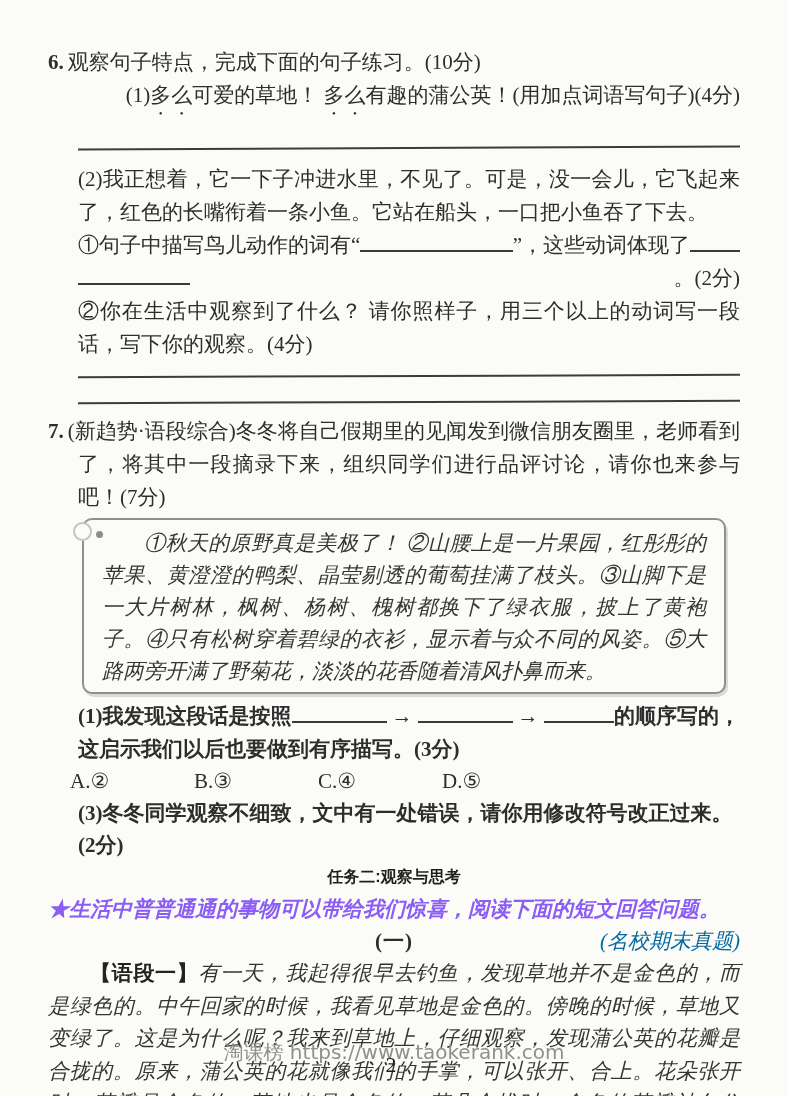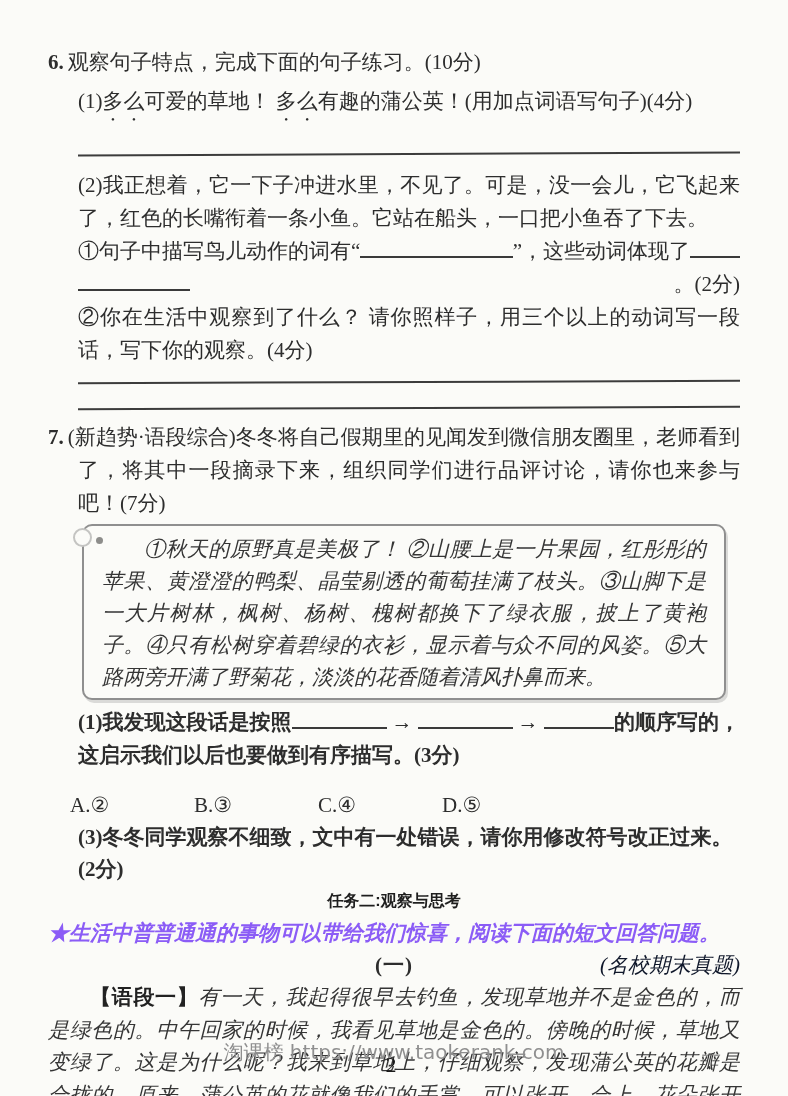--- a/index.html
+++ b/index.html
@@ -24,21 +24,21 @@
   .emph{
     -webkit-text-emphasis:filled dot #2d2d2d;
     -webkit-text-emphasis-position:under right;
     text-emphasis:filled dot #2d2d2d;
     text-emphasis-position:under right;
   }
   .rule{height:0;border-top:2px solid #3c3c3c;margin-left:30px;}
   .r1{margin-top:28px;transform:rotate(-0.25deg);}
   .r2{margin-top:14px;transform:rotate(-0.2deg);}
   .r3{margin-top:24px;transform:rotate(-0.2deg);}
-  .mt6{margin-top:6px;}
+  .mt6{margin-top:0;text-align:right;}
   .mt14{margin-top:14px;}
   .mt12{margin-top:12px;}
   .flexline{display:flex;align-items:baseline;line-height:33px;white-space:nowrap;justify-content:space-between;}
   .blank{
     display:inline-block;height:2px;
     border-bottom:2px solid #3a3a3a;
     margin-bottom:-4px;
   }
   .grow{flex:1 1 auto;min-width:50px;}
   .arrow{margin:0 5px;color:#2d2d2d;}
@@ -56,32 +56,32 @@
     width:15px;height:15px;border:2px solid #c4c4c2;
     border-radius:50%;background:#fbfbf8;
   }
   .pin-dot{
     position:absolute;left:12px;top:11px;
     width:7px;height:7px;border-radius:50%;background:#8d8d8b;
   }
   .kai{font-style:italic;color:#353535;}
   .excerpt-box p{line-height:32px;text-indent:2em;}
   .lower{line-height:32px;font-weight:bold;}
-  .options{display:flex;margin-left:22px;line-height:32px;margin-top:18px;}
+  .options{display:flex;margin-left:22px;line-height:32px;}
   .opt{display:inline-block;width:124px;}
   .opt:last-child{width:auto;}
   .task-heading{
     margin:0;text-align:center;
     font-family:"Liberation Sans", sans-serif;
     font-weight:700;font-size:16px;line-height:32px;color:#1e1e1e;
   }
   .star-line{font-weight:700;font-style:italic;line-height:32px;color:#8b5cf6;}
   .section-line{position:relative;text-align:center;line-height:32px;}
   .sec-no{font-weight:700;letter-spacing:1px;}
-  .source-tag{position:absolute;right:0;top:0;font-style:italic;color:#0f172a;}
+  .source-tag{position:absolute;right:0;top:0;font-style:italic;color:#0369a1;}
   .passage{line-height:32.5px;text-indent:2em;}
   .passage-label{font-style:normal;font-family:"Liberation Sans", sans-serif;font-weight:700;color:#222;}
   .footer-watermark{
     position:absolute;left:0;right:0;top:1040px;
     text-align:center;
     font-family:"DejaVu Sans", sans-serif;
     font-size:20px;color:#8f8f8f;line-height:24px;
   }
   .page-number{
     position:absolute;left:0;right:6px;top:1052px;

